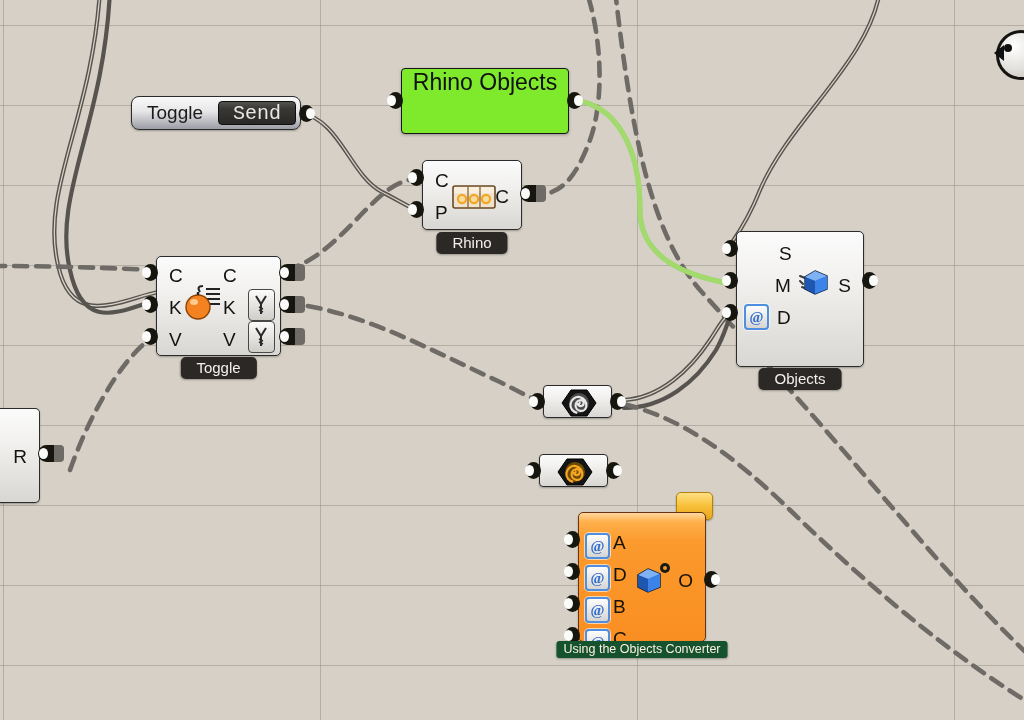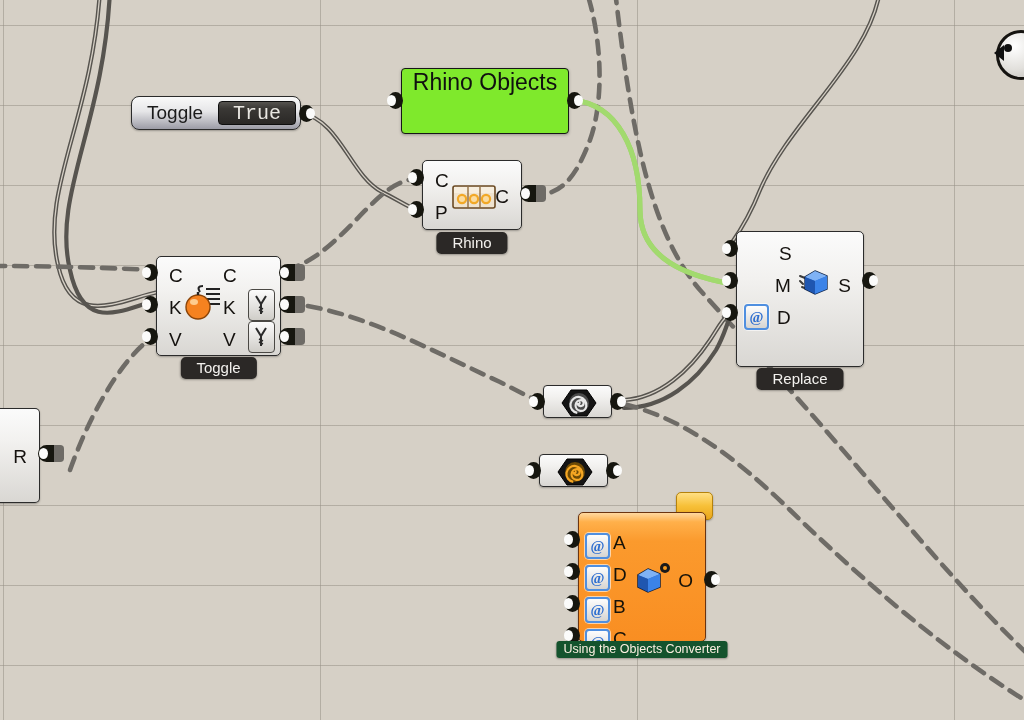--- a/index.html
+++ b/index.html
@@ -243,21 +243,21 @@
     <path class="wire-solid" d="M 624,408 C 664,408 696,382 716,350 C 724,336 726,326 729,320"></path>
 
     <path class="wire-dash" d="M 286,303 C 360,310 430,350 500,382 C 520,392 530,398 538,400"></path>
 
     <path class="wire-dash" d="M 624,404 C 680,418 730,452 790,510 C 860,578 940,648 1034,706"></path>
   </svg>
 
   <div class="node" id="toggle-node" style="left:131px; top:96px; width:170px; height:34px;">
     <div class="body" style="width:170px; height:34px;">
       <div class="toggle-label">Toggle</div>
-      <div class="toggle-value">True</div>
+      <div class="toggle-value">Send</div>
     </div>
     <div class="port out" style="top:9px;"></div>
   </div>
 
   <div class="node" id="rhino-node" style="left:401px; top:68px; width:168px; height:66px;">
     <div class="body" style="width:168px; height:66px;">
       <span class="rhino-text">Rhino Objects</span>
     </div>
     <div class="port in" style="top:24px;"></div>
     <div class="port out" style="top:24px;"></div>
@@ -344,21 +344,21 @@
         <path d="M16,3 L28,8 L28,21 L16,26 L6,21 L6,9 Z" fill="#2b6fd8" stroke="#15284a" stroke-width="1.4"></path>
         <path d="M16,3 L28,8 L16,13 L6,9 Z" fill="#7fb2f5"></path>
         <path d="M16,13 L28,8 L28,21 L16,26 Z" fill="#3b83e8"></path>
         <path d="M16,13 L16,26 L6,21 L6,9 Z" fill="#1f56b0"></path>
       </svg>
     </div>
     <div class="port in" style="top:9px;"></div>
     <div class="port in" style="top:41px;"></div>
     <div class="port in" style="top:73px;"></div>
     <div class="port out" style="top:41px;"></div>
-    <div class="caption" style="top:137px;">Replace</div>
+    <div class="caption" style="top:137px;">Objects</div>
   </div>
 
   <div class="node hexnode" id="hex-gray-node" style="left:543px; top:385px; width:69px; height:33px;">
     <div class="body" style="width:69px; height:33px;">
       <svg style="position:absolute; left:17px; top:3px;" width="36" height="28" viewBox="0 0 36 28">
         <path d="M10,1 L26,1 L35,14 L26,27 L10,27 L1,14 Z" fill="#141414" stroke="#000" stroke-width="1"></path>
         <circle cx="18" cy="14" r="10" fill="#4b4b4b"></circle>
         <path d="M18,14 m0,-1 a1,1 0 1,1 -1.3,1.1 a3,3 0 1,0 3.6,-3 a5.4,5.4 0 1,0 5,6.2 a8,8 0 1,0 -9,6.6" fill="none" stroke="#e8e8e8" stroke-width="2.2"></path>
       </svg>
     </div>

